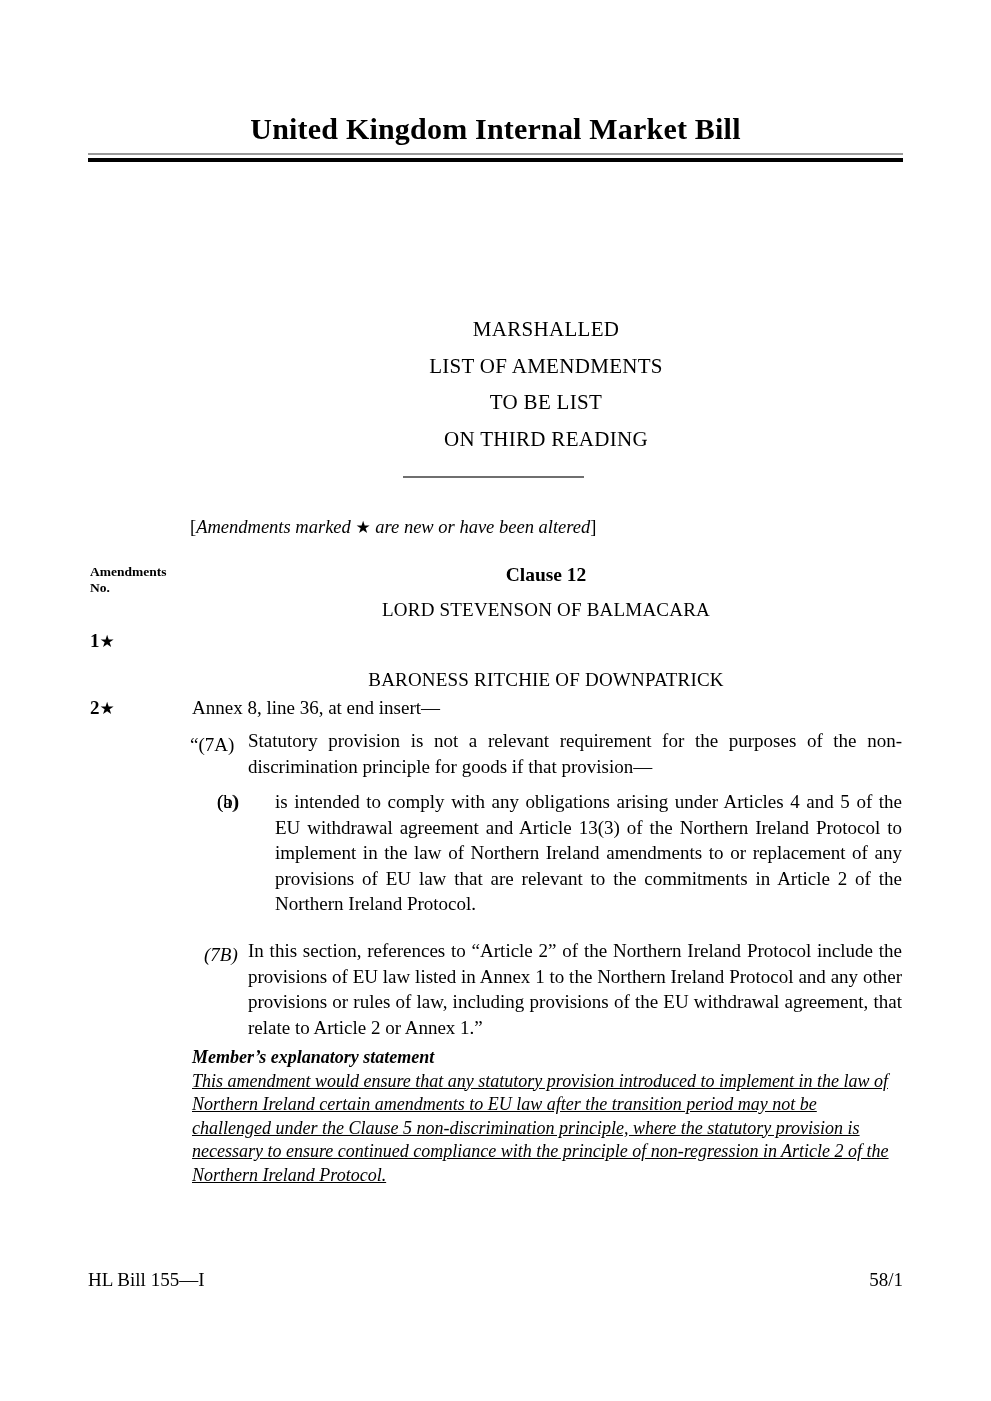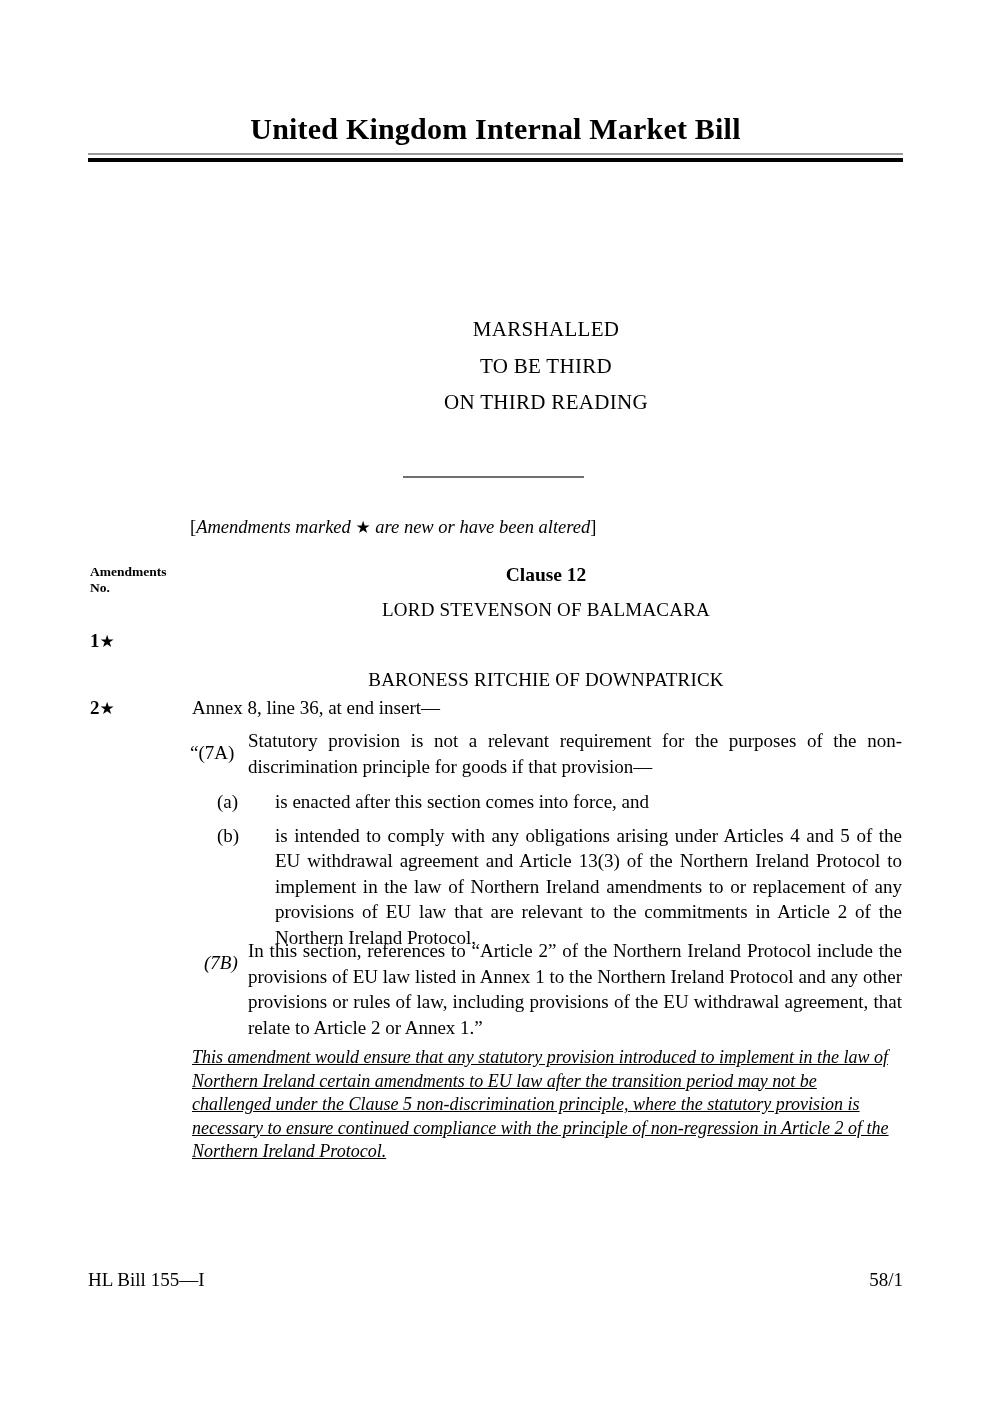--- a/index.html
+++ b/index.html
@@ -161,21 +161,21 @@
 
   .para {
     position: relative;
     padding-left: 58px;
     text-align: justify;
     text-justify: inter-word;
   }
   .para > .marker {
     position: absolute;
     left: 0;
-    top: 12px;
+    top: 4px;
     width: 52px;
     text-align: left;
   }
   #quoted-7b .para > .marker {
     left: 14px;
     width: 44px;
     font-style: italic;
   }
 
   .sublist {
@@ -240,21 +240,22 @@
   <div class="doc-title">United Kingdom Internal Market Bill</div>
 
   <div class="header-rules">
     <div class="rule-thin"></div>
     <div class="rule-gap"></div>
     <div class="rule-thick"></div>
   </div>
 
   <div class="heading-block">
     <div>MARSHALLED</div>
-    <div>TO BE THIRD</div>
+    <div>LIST OF AMENDMENTS</div>
+    <div>TO BE LIST</div>
     <div>ON THIRD READING</div>
   </div>
   <div class="short-rule"></div>
 
   <div class="note-line">
     <span class="br">[</span><span class="it">Amendments marked </span><span class="star">★</span><span class="it"> are new or have been altered</span><span class="br">]</span>
   </div>
 
   <div class="margin-label">
     <div>Amendments</div>
@@ -271,37 +272,37 @@
   <div class="instruction" id="instruction-2">Annex 8, line 36, at end insert—</div>
 
   <div class="quoted" id="quoted-7a">
     <div class="para">
       <span class="marker">“(7A)</span>
       <span>Statutory provision is not a relevant requirement for the purposes of the non-discrimination principle for goods if that provision—</span>
     </div>
     <div class="sublist">
       <div class="subpara">
         <span class="marker">(a)</span>
-        <span>is enacted after this section comes into force, and</span>
       </div>
       <div class="subpara">
         <span class="marker">(b)</span>
         <span>is intended to comply with any obligations arising under Articles 4 and 5 of the EU withdrawal agreement and Article 13(3) of the Northern Ireland Protocol to implement in the law of Northern Ireland amendments to or replacement of any provisions of EU law that are relevant to the commitments in Article 2 of the Northern Ireland Protocol.</span>
       </div>
     </div>
   </div>
 
   <div class="quoted" id="quoted-7b">
     <div class="para">
       <span class="marker">(7B)</span>
       <span>In this section, references to “Article 2” of the Northern Ireland Protocol include the provisions of EU law listed in Annex 1 to the Northern Ireland Protocol and any other provisions or rules of law, including provisions of the EU withdrawal agreement, that relate to Article 2 or Annex 1.”</span>
     </div>
   </div>
 
   <div class="explanatory">
+    <div class="es-heading">Member’s explanatory statement</div>
     <div class="es-body">This amendment would ensure that any statutory provision introduced to implement in the law of Northern Ireland certain amendments to EU law after the transition period may not be challenged under the Clause 5 non-discrimination principle, where the statutory provision is necessary to ensure continued compliance with the principle of non-regression in Article 2 of the Northern Ireland Protocol.</div>
   </div>
 
   <div class="footer">
     <span class="left">HL Bill 155—I</span>
     <span class="right">58/1</span>
   </div>
 
 </div>
 

